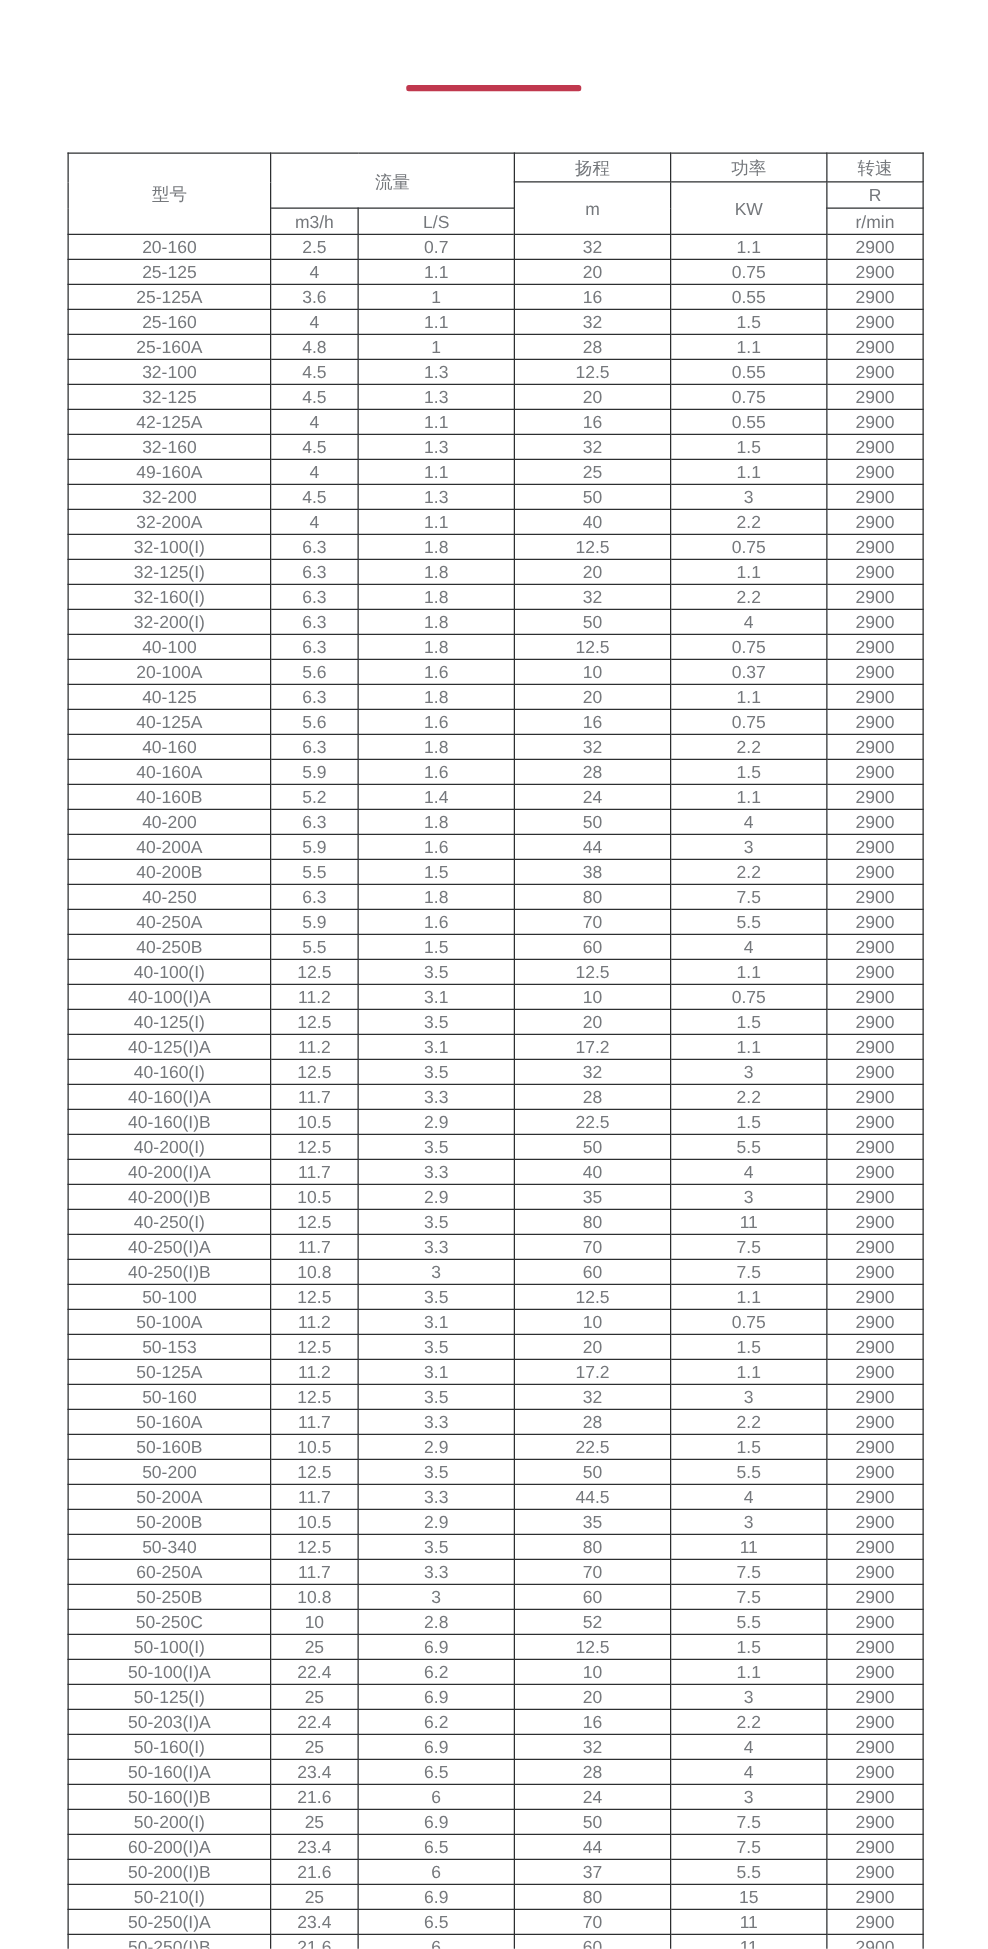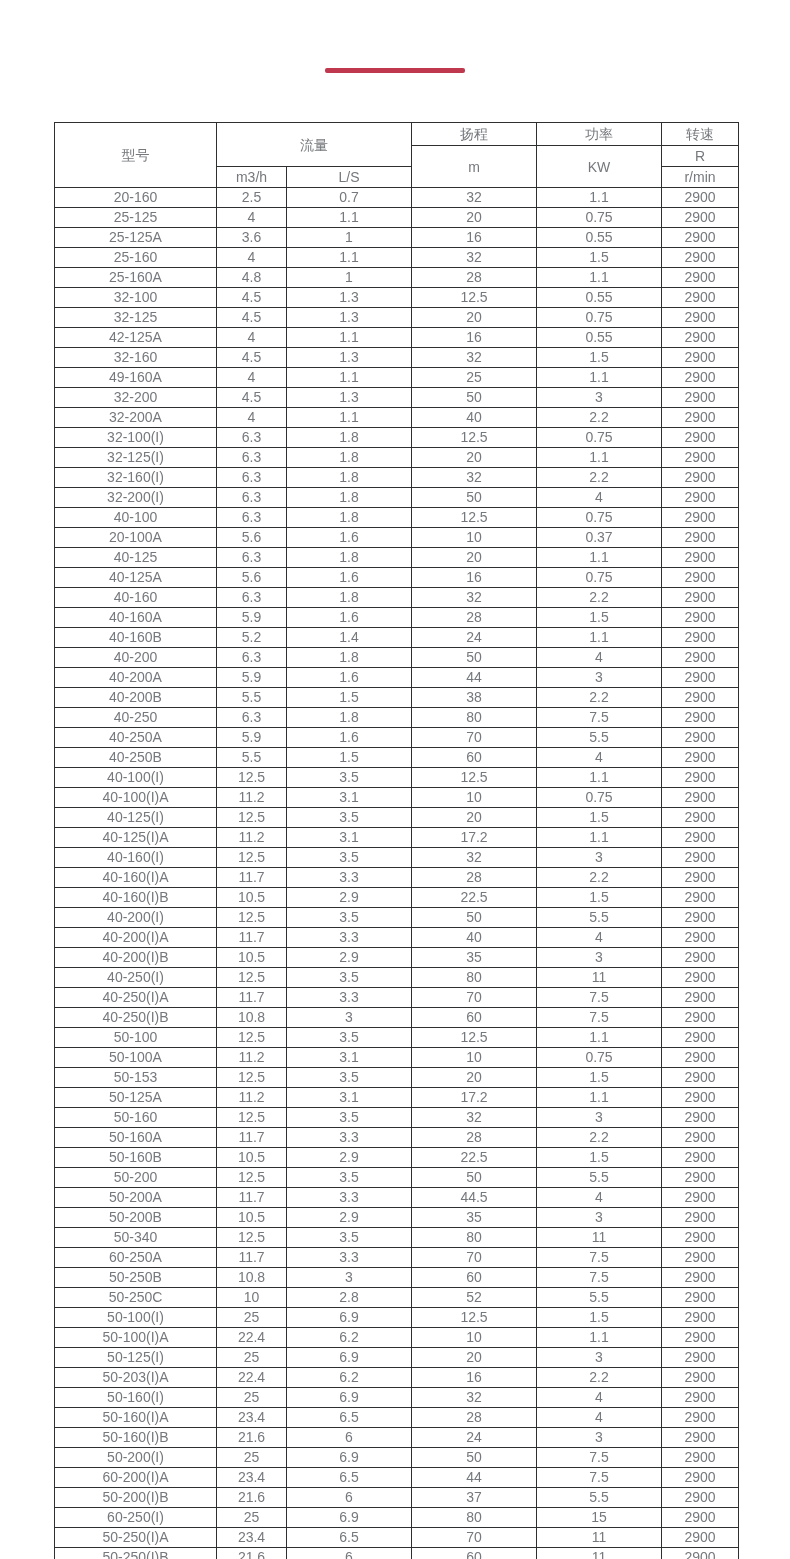--- a/index.html
+++ b/index.html
@@ -621,21 +621,21 @@
           </tr>
           <tr>
             <td>50-200(I)B</td>
             <td>21.6</td>
             <td>6</td>
             <td>37</td>
             <td>5.5</td>
             <td>2900</td>
           </tr>
           <tr>
-            <td>60-250(I)</td>
+            <td>50-210(I)</td>
             <td>25</td>
             <td>6.9</td>
             <td>80</td>
             <td>15</td>
             <td>2900</td>
           </tr>
           <tr>
             <td>50-250(I)A</td>
             <td>23.4</td>
             <td>6.5</td>

